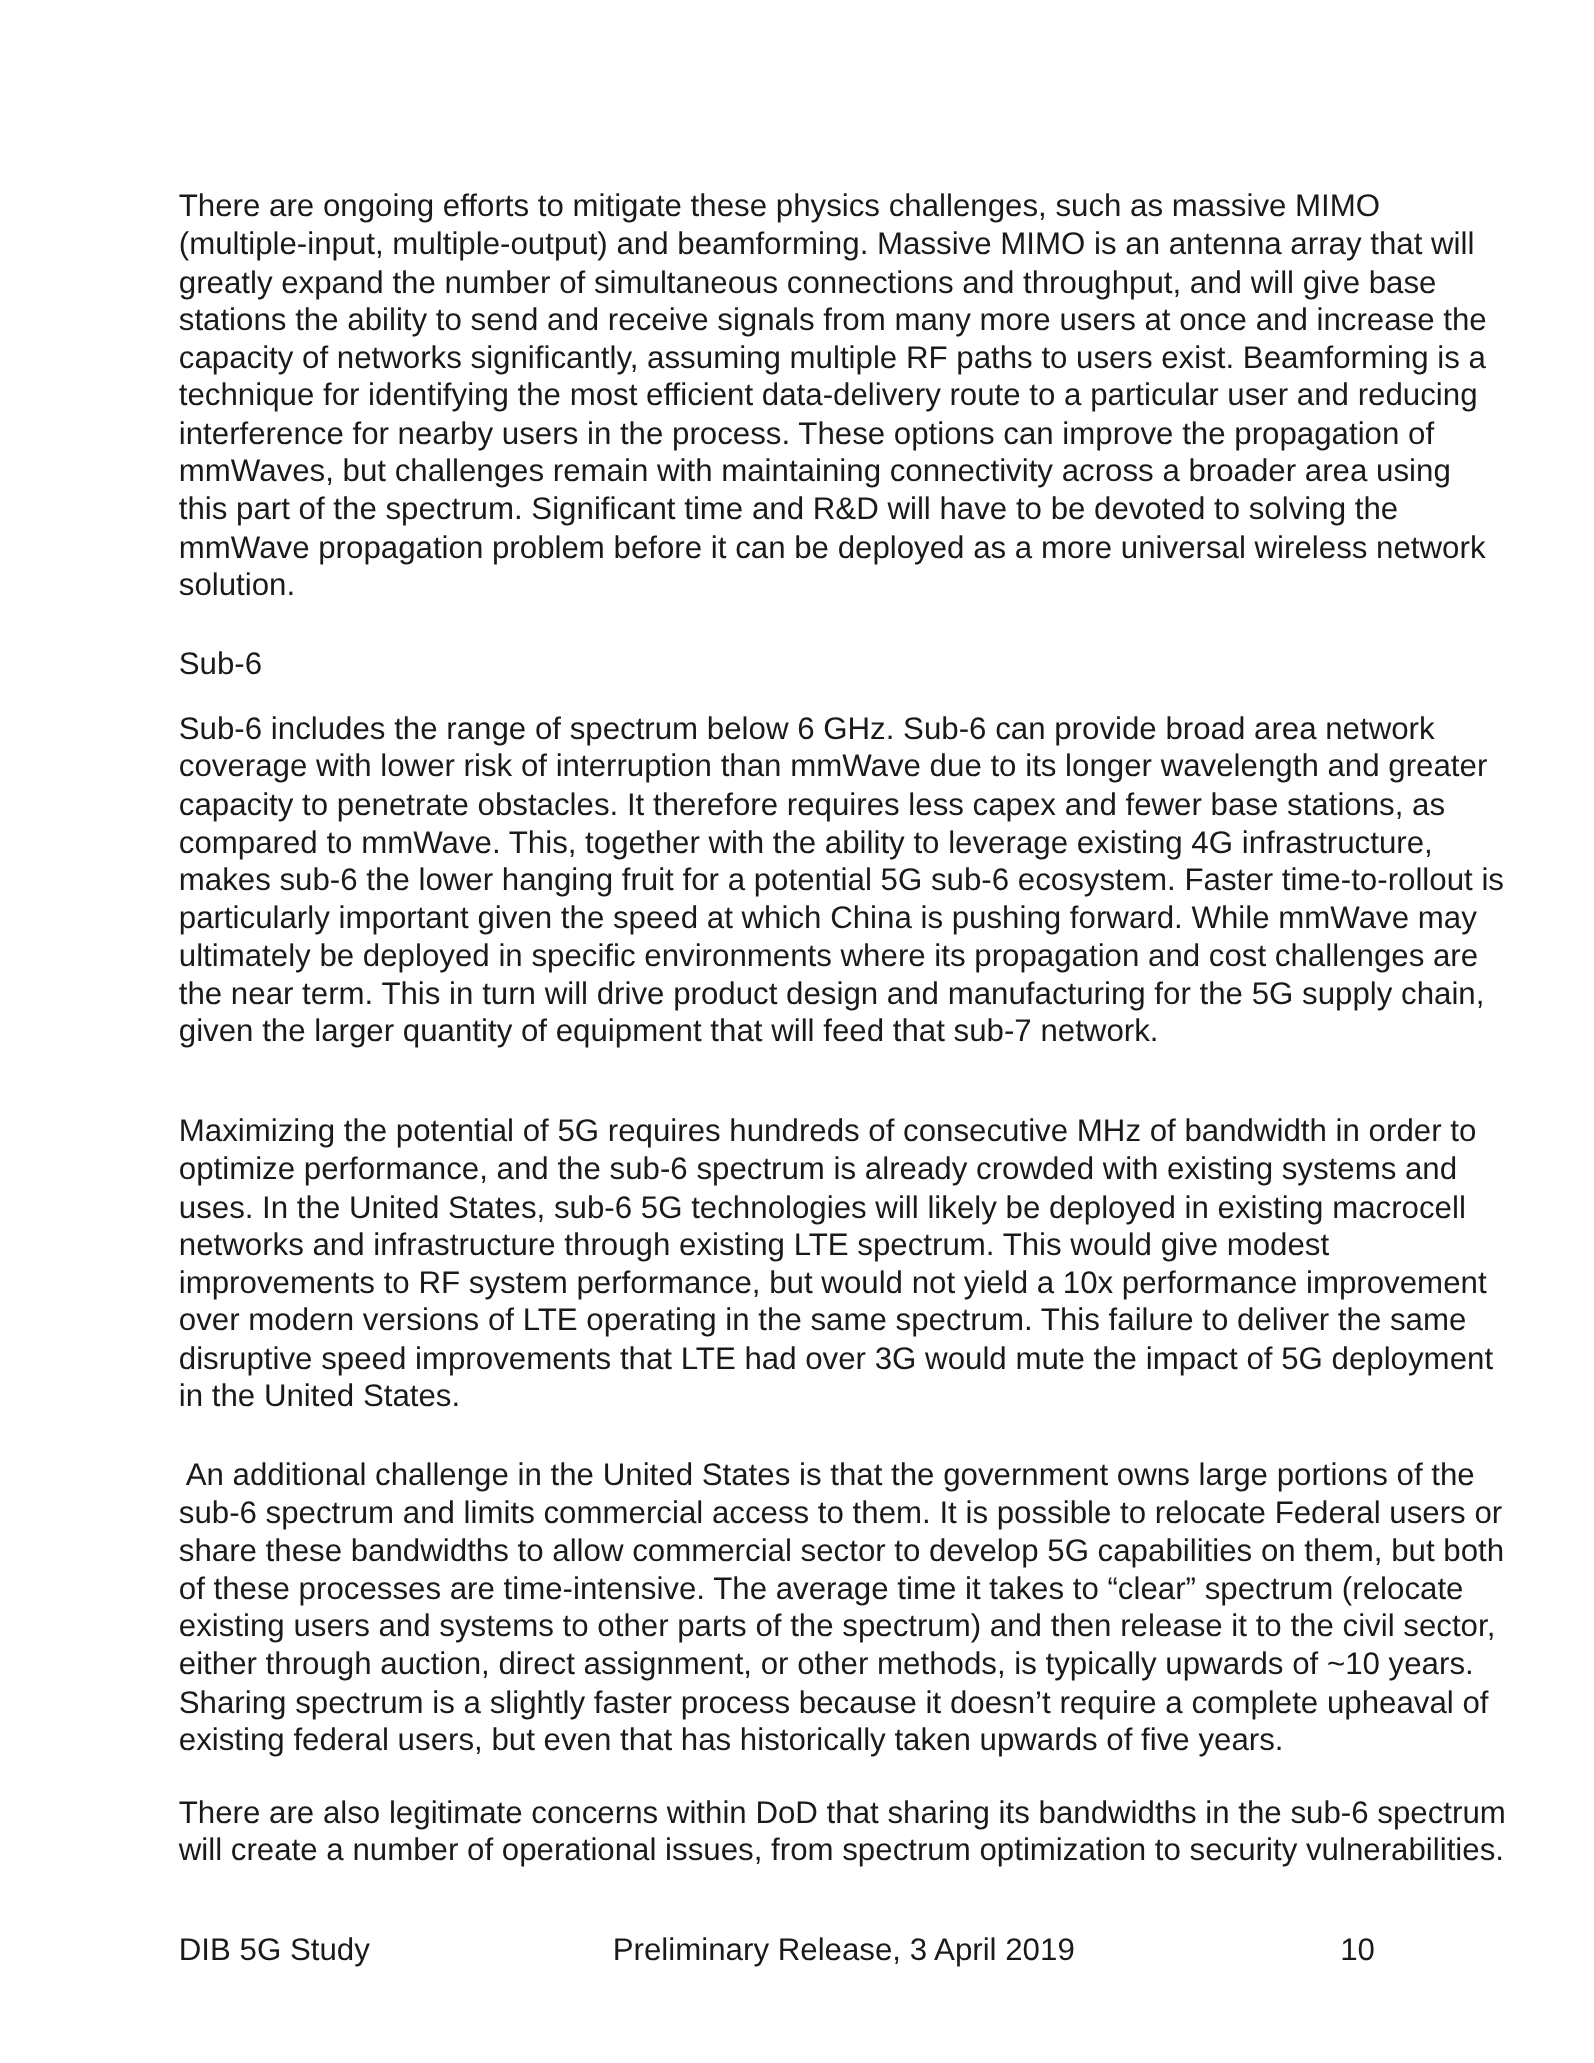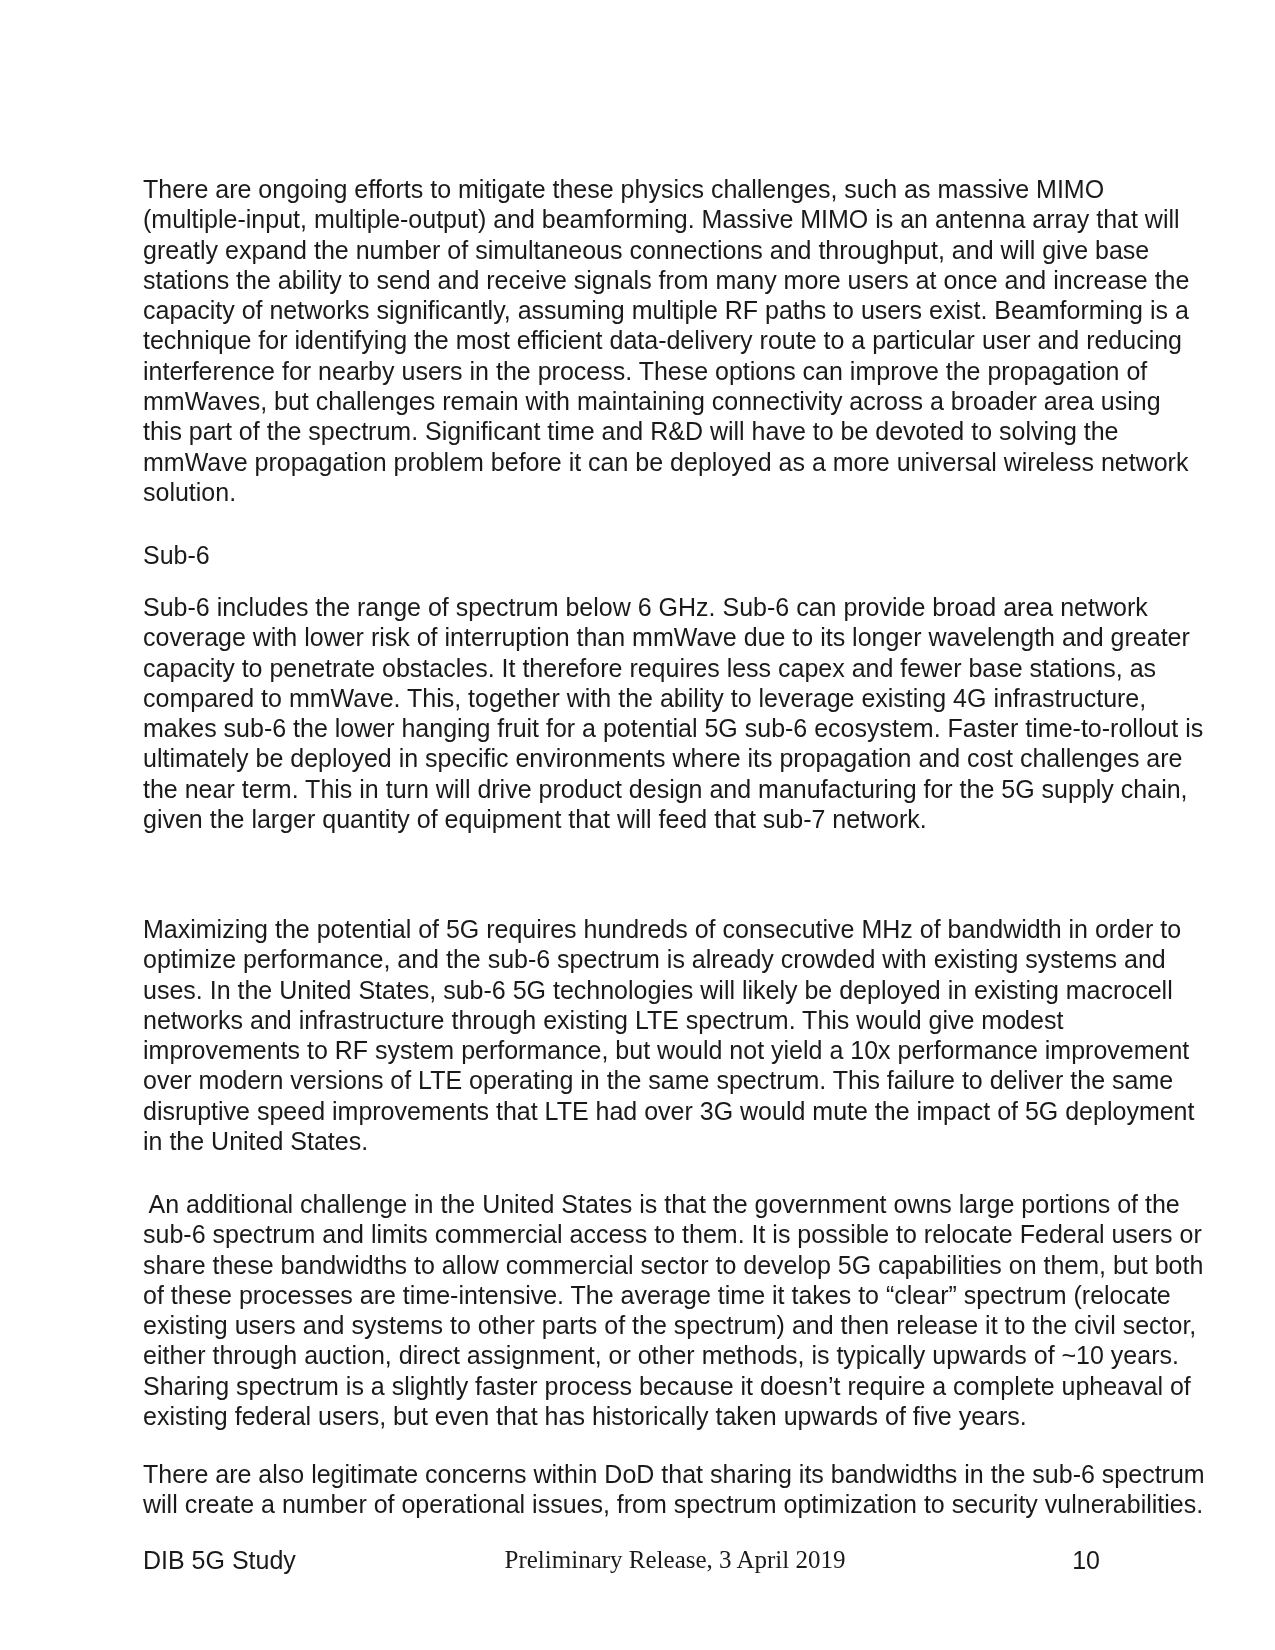--- a/index.html
+++ b/index.html
@@ -15,21 +15,20 @@
     font-family: "Liberation Sans", "DejaVu Sans", sans-serif;
     color: #1a1a1a;
     overflow: hidden;
   }
   .para {
     position: absolute;
     left: 143px;
     width: 1000px;
     font-size: 25px;
     line-height: 30.3px;
-    margin-top: 24px;
   }
   .para .line {
     white-space: pre;
   }
   .heading {
   }
   .footer {
     position: absolute;
     top: 1545px;
     left: 0;
@@ -43,21 +42,20 @@
     left: 143px;
     top: 0;
     white-space: pre;
   }
   .footer-center {
     position: absolute;
     left: 675px;
     top: 0;
     transform: translateX(-50%);
     white-space: pre;
-    font-family: Liberation Serif, serif;
   }
   .footer-right {
     position: absolute;
     right: 175px;
     top: 0;
     white-space: pre;
   }
 </style>
 </head>
 <body>
@@ -79,20 +77,21 @@
     </div>
 
   <div class="para heading" style="top:516px">Sub-6</div>
 
   <div class="para" style="top:568px">
       <div class="line">Sub-6 includes the range of spectrum below 6 GHz. Sub-6 can provide broad area network</div>
       <div class="line">coverage with lower risk of interruption than mmWave due to its longer wavelength and greater</div>
       <div class="line">capacity to penetrate obstacles. It therefore requires less capex and fewer base stations, as</div>
       <div class="line">compared to mmWave. This, together with the ability to leverage existing 4G infrastructure,</div>
       <div class="line">makes sub-6 the lower hanging fruit for a potential 5G sub-6 ecosystem. Faster time-to-rollout is</div>
+      <div class="line">particularly important given the speed at which China is pushing forward. While mmWave may</div>
       <div class="line">ultimately be deployed in specific environments where its propagation and cost challenges are</div>
       <div class="line">the near term. This in turn will drive product design and manufacturing for the 5G supply chain,</div>
       <div class="line">given the larger quantity of equipment that will feed that sub-7 network.</div>
     </div>
 
   <div class="para" style="top:890px">
       <div class="line">Maximizing the potential of 5G requires hundreds of consecutive MHz of bandwidth in order to</div>
       <div class="line">optimize performance, and the sub-6 spectrum is already crowded with existing systems and</div>
       <div class="line">uses. In the United States, sub-6 5G technologies will likely be deployed in existing macrocell</div>
       <div class="line">networks and infrastructure through existing LTE spectrum. This would give modest</div>

